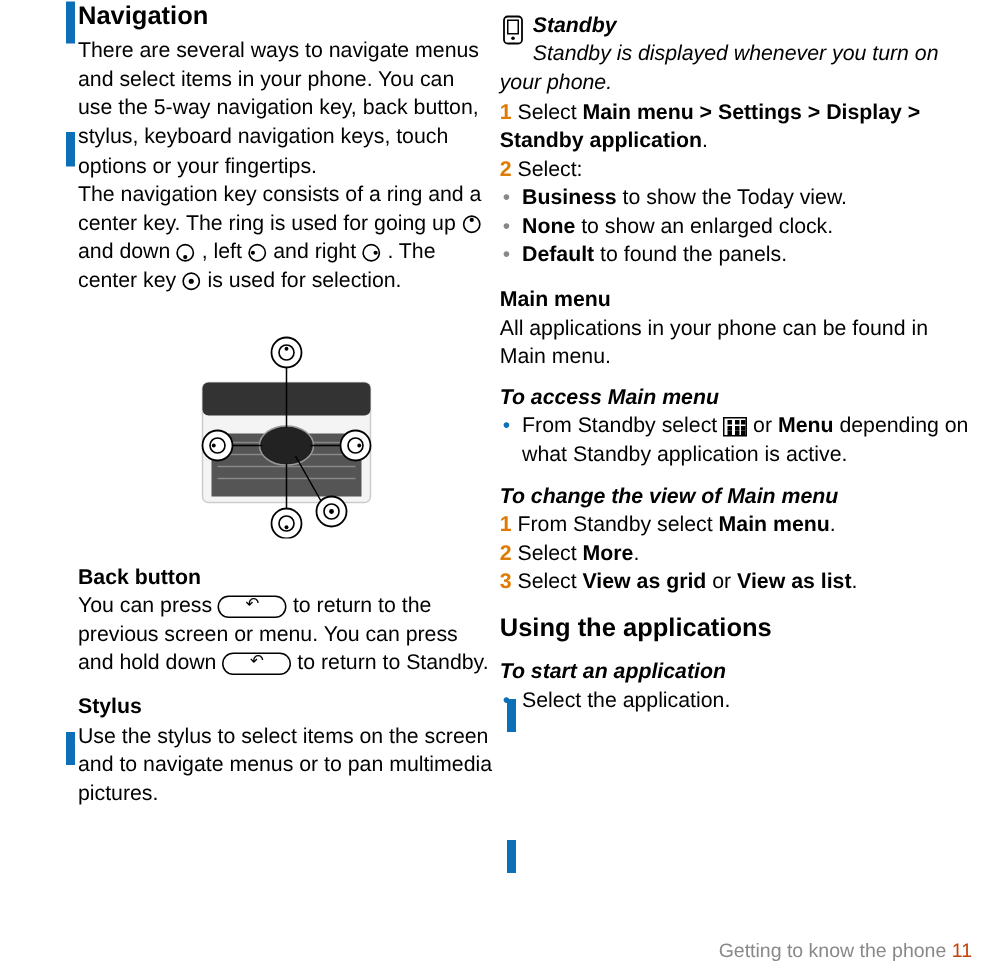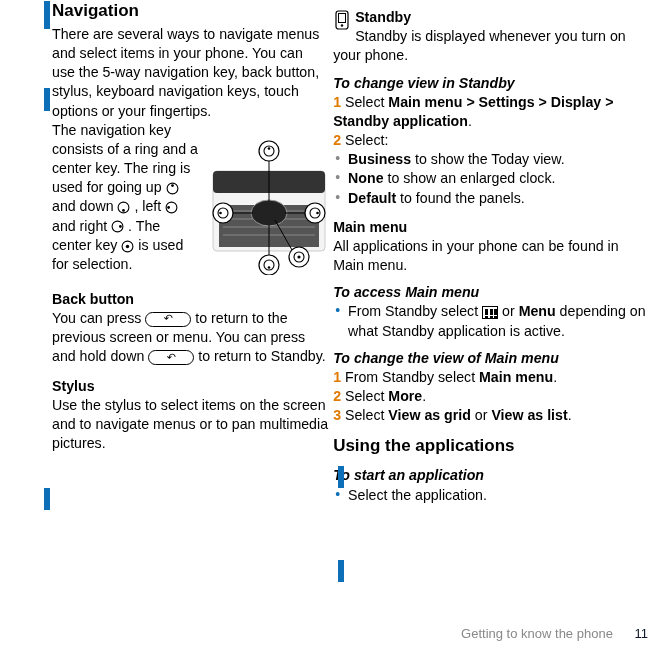--- a/index.html
+++ b/index.html
@@ -53,21 +53,22 @@
     margin-left: 2px;
   }
   .sidebar-mark {
     position: absolute;
     width: 6px;
     background: #0d6fb8;
   }
   .nav-block {
     display: flex;
     gap: 8px;
-    align-items: flex-start;
+    align-items: center;
+    flex-direction: column;
   }
   .nav-text { flex: 1; }
   .nav-svg-wrap { width: 120px; flex-shrink: 0; padding-top: 4px; }
   .key-icon { display:inline-block; vertical-align: middle; }
   .back-key {
     display:inline-block;
     width: 46px;
     height: 15px;
     border: 1.3px solid #000;
     border-radius: 9px;
@@ -95,21 +96,21 @@
   .menu-icon span {
     position:absolute; width:3px; height:3px; background:#000;
   }
   .footer {
     position: absolute;
     bottom: 10px;
     right: 14px;
     font-size: 13px;
     color: #888;
   }
-  .footer .pg { color:#0f172a; margin-left: 18px; }
+  .footer .pg { color:#c2410c; }
 </style>
 </head>
 <body>
 
 <div class="sidebar-mark" style="left:44px; top:1px; height:28px;"></div>
 <div class="sidebar-mark" style="left:44px; top:88px; height:23px;"></div>
 <div class="sidebar-mark" style="left:44px; top:488px; height:22px;"></div>
 <div class="sidebar-mark" style="left:338px; top:466px; height:22px;"></div>
 <div class="sidebar-mark" style="left:338px; top:560px; height:22px;"></div>
 
@@ -200,34 +201,33 @@
     <span class="back-key"></span>
     <span> to return to Standby.</span>
   </p>
 
   <h3>Stylus</h3>
   <p>Use the stylus to select items on the screen and to navigate menus or to pan multimedia pictures.</p>
 </div>
 
 <div class="col" style="padding-left:0;">
 
-  <div style="margin-top:8px;">
+  <div style="margin-top:8px;font-style:italic;">
     <svg class="standby-icon" width="18" height="20">
       <rect x="3" y="1" width="12" height="18" rx="2.5" fill="none" stroke="#000" stroke-width="1.2"></rect>
       <rect x="5.5" y="3.5" width="7" height="9" fill="none" stroke="#000" stroke-width="1"></rect>
       <circle cx="9" cy="15.5" r="1.2" fill="#000"></circle>
     </svg>
     <p>
       <b>Standby</b><br>
       <span>Standby is displayed whenever you turn on your phone.</span>
     </p>
   </div>
   <div style="clear:both"></div>
 
-  <h4>To change view in Standby</h4>
   <p>
     <span class="step-num">1</span>
     <span>Select </span><b>Main menu &gt; Settings &gt; Display &gt; Standby application</b><span>.</span>
   </p>
   <p>
     <span class="step-num">2</span>
     <span>Select:</span>
   </p>
   <div class="bullet-row">
     <span class="bullet-dot">•</span>

